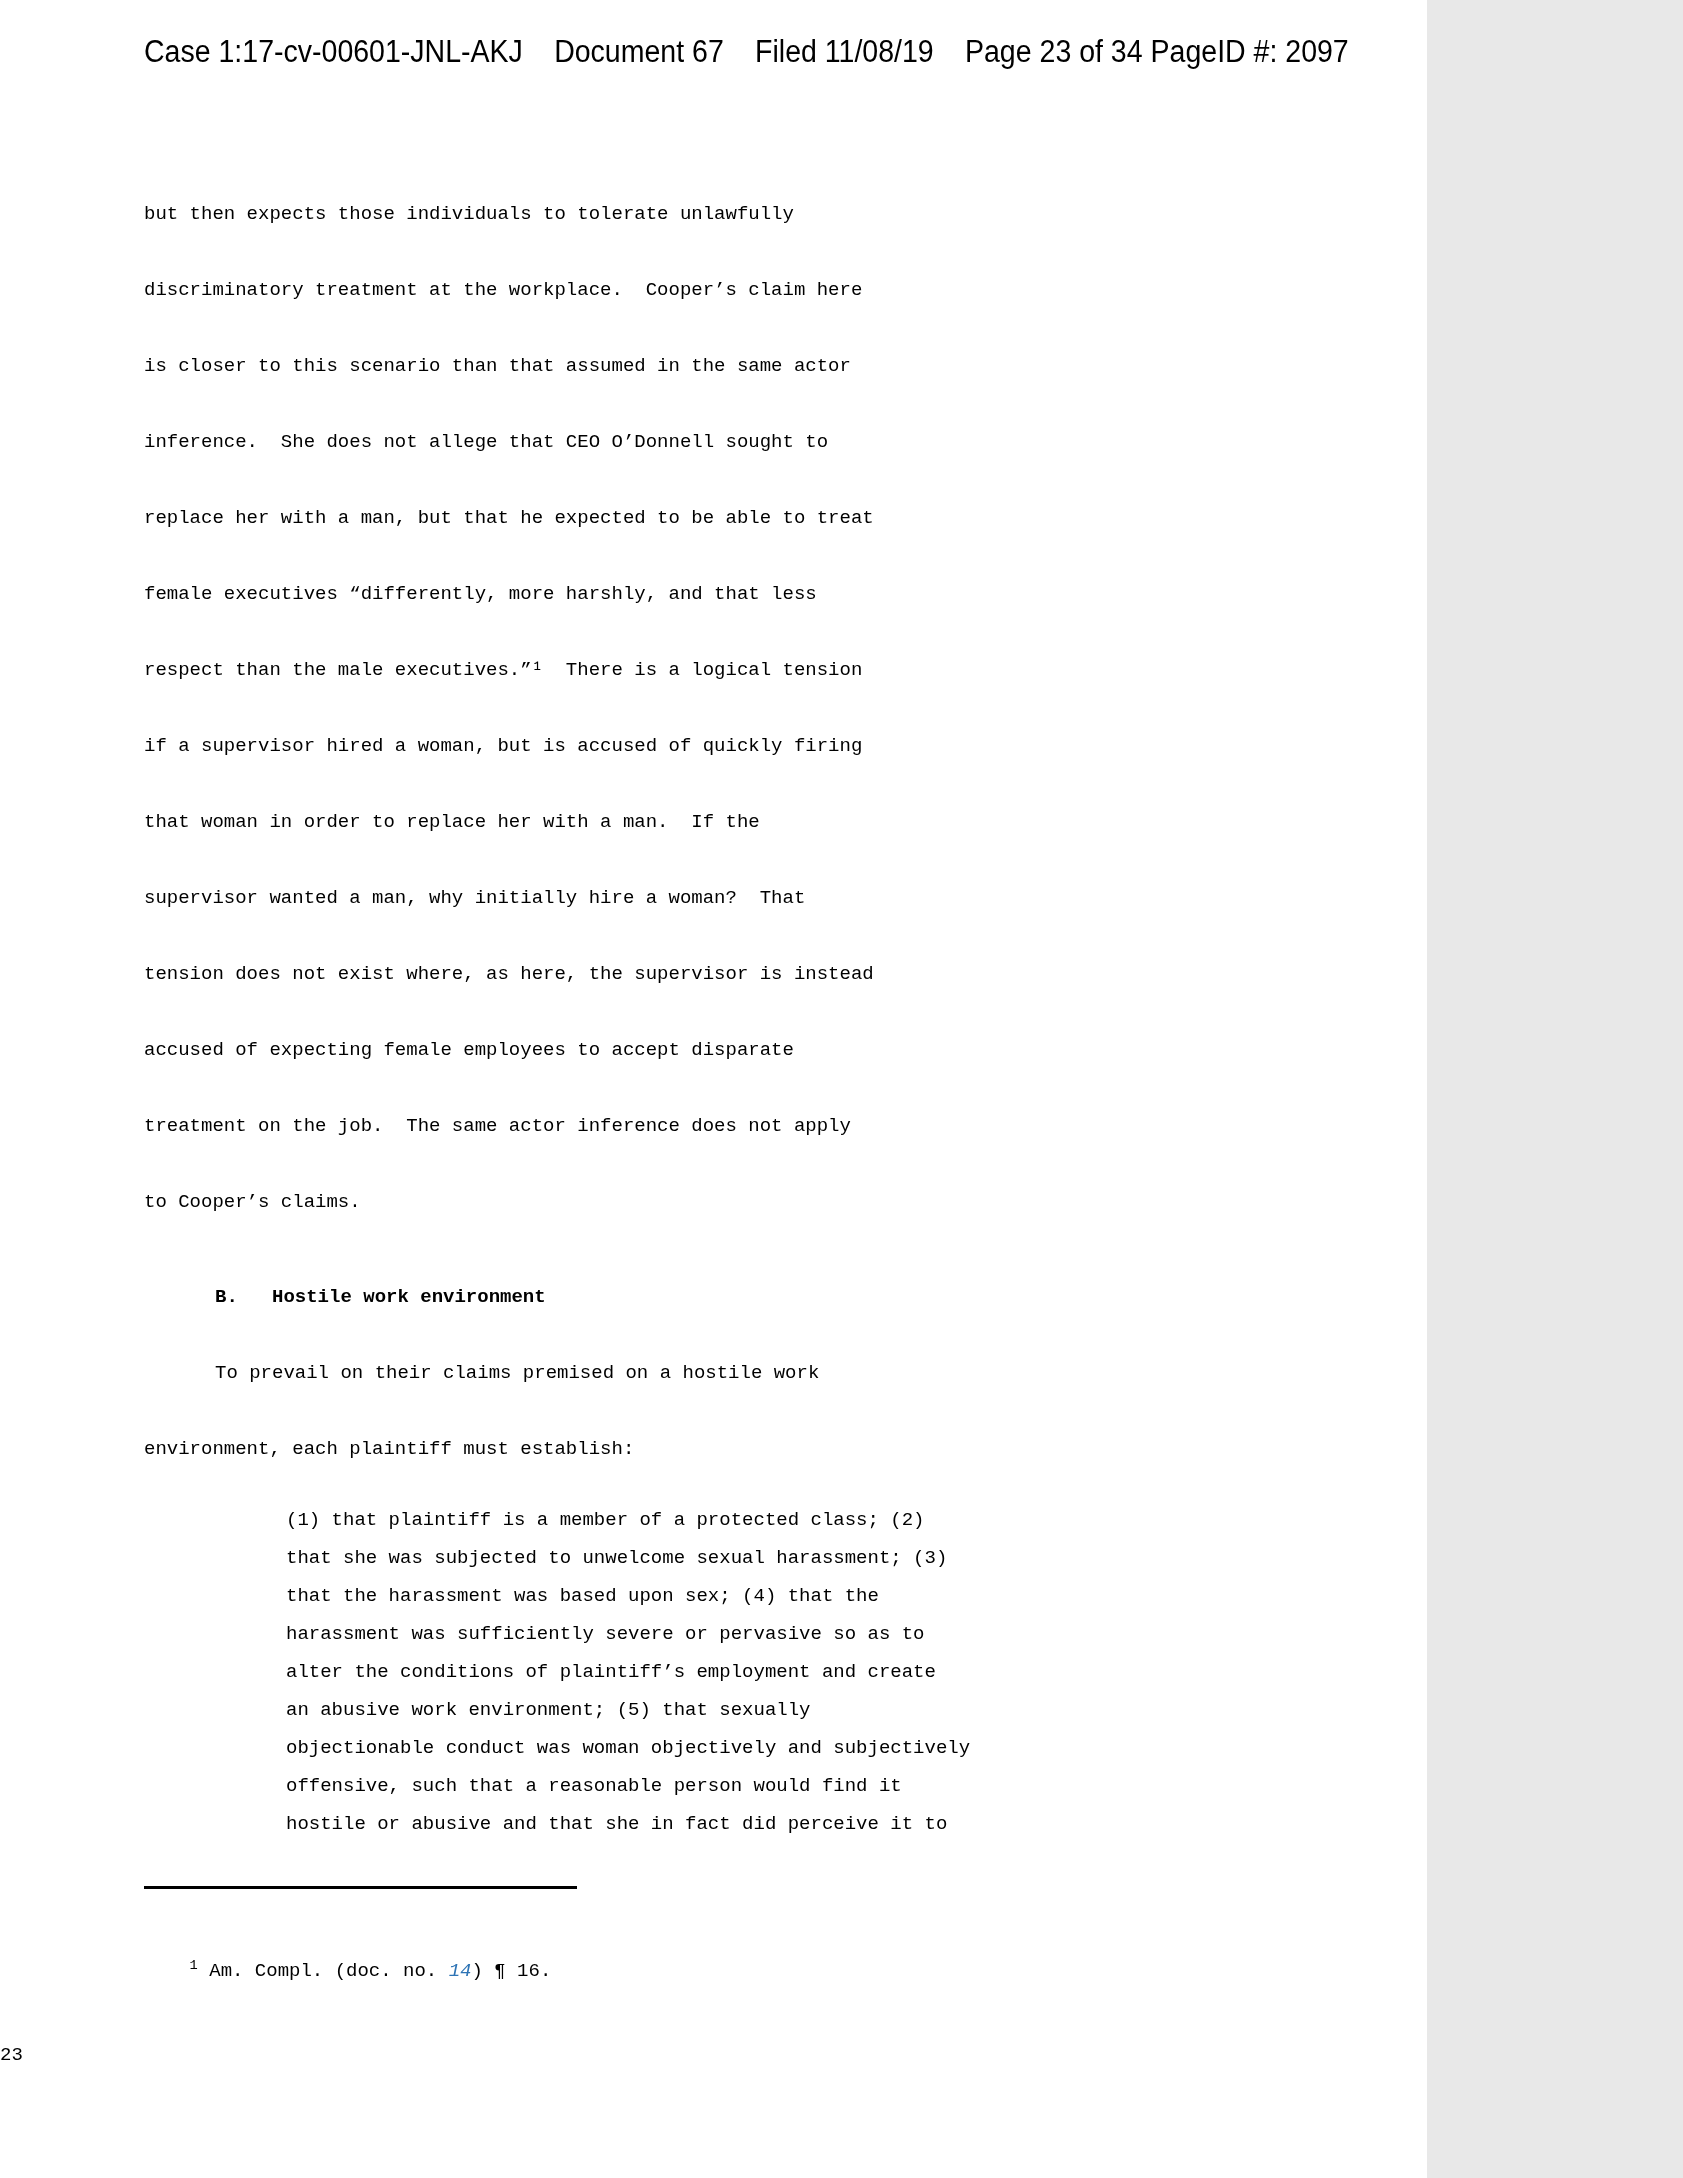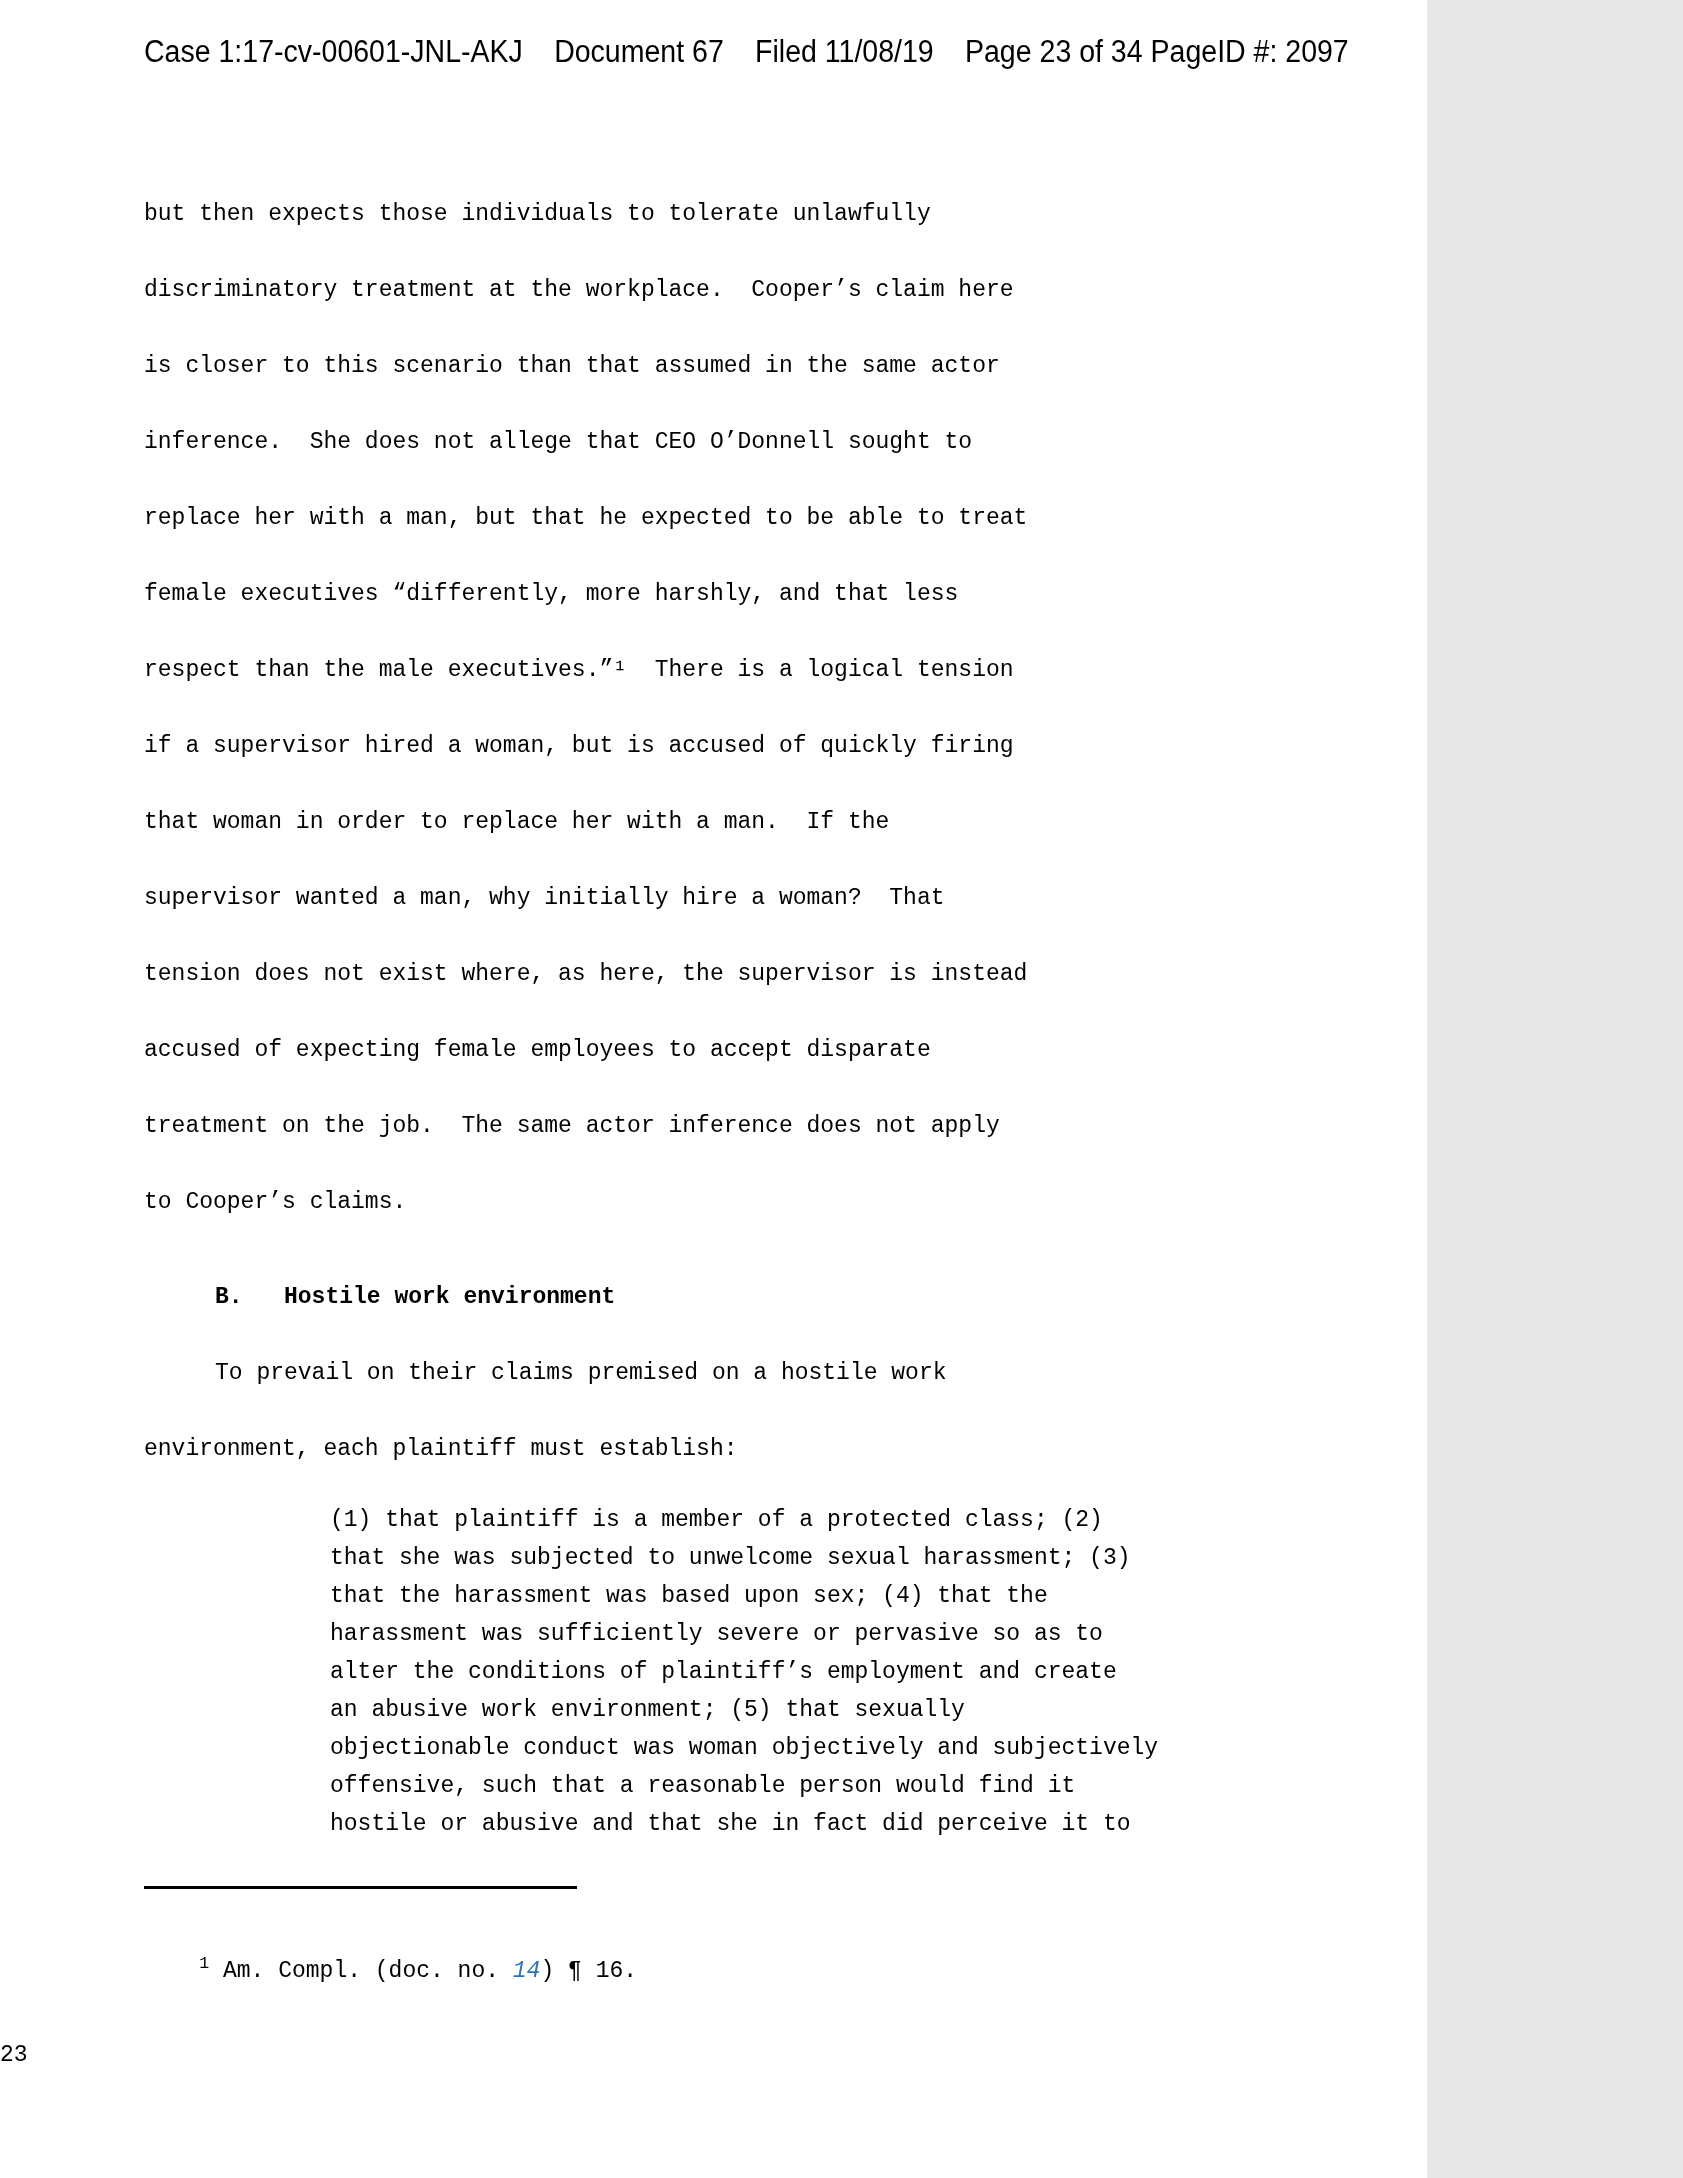--- a/index.html
+++ b/index.html
@@ -18,33 +18,33 @@
     left: 144px;
     font-family: "Liberation Sans", sans-serif;
     font-size: 31px;
     white-space: pre;
     transform: scaleX(0.92);
     transform-origin: left top;
     display: flex;
     gap: 34px;
   }
   
-  .mono { font-family: "Liberation Mono", "DejaVu Sans Mono", monospace; font-size: 23px; }
+  .mono { font-family: "Liberation Mono", "DejaVu Sans Mono", monospace; font-size: 19px; }
   .para { position: absolute; left: 144px; }
   .para .line { white-space: pre; }
   .double .line { line-height: 76px; height: 76px; }
   .single .line { line-height: 38px; height: 38px; }
   #para1 { top: 176px; }
   #section-heading {
     position: absolute; top: 1280px; left: 215px;
     font-weight: bold; white-space: pre; line-height: 34px;
   }
   #para2 { top: 1335px; }
   #para2 .line:first-child { padding-left: 71px; }
-  #quote { top: 1501px; left: 286px; margin-left: 44px; }
+  #quote { top: 1501px; left: 286px; }
   .footnote-rule {
     position: absolute; top: 1886px; left: 144px;
     width: 433px; height: 3px; background: #000000; border: 0;
   }
   .footnote {
     position: absolute; top: 1917px; left: 144px;
     white-space: pre; line-height: 36px;
   }
   .footnote sup { font-size: 0.72em; vertical-align: super; line-height: 0; }
   .doc-link { color: #2E74B5; text-decoration: none; cursor: pointer; font-style: italic; }

